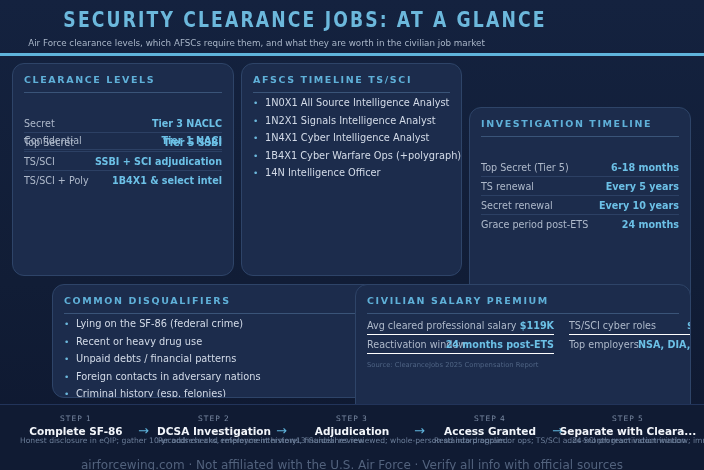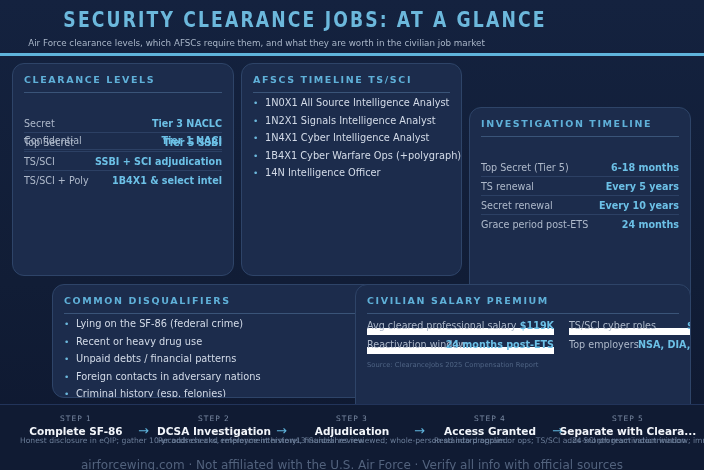--- a/index.html
+++ b/index.html
@@ -43,21 +43,21 @@
     font-size: 9.6px;
   }
   .kv-row.last { border-bottom: none; }
   .kv-key { position: absolute; left: 0; top: 4px; color: #aeb9ca; }
   .kv-val { position: absolute; right: 0; top: 4px; color: #6cc0e6; font-weight: bold; }
 
   .bullet-item { position: absolute; left: 11px; right: 6px; height: 17px; font-size: 9.8px; color: #d3dbe8; white-space: nowrap; }
   .bullet-dot { position: absolute; left: 0; top: 1px; color: #6cb8dc; font-size: 9px; }
   .bullet-text { position: absolute; left: 12px; top: 0; }
 
-  .sal-row { position: absolute; height: 19px; border-bottom: 7px solid #ffffff; font-size: 9.6px; white-space: nowrap; }
+  .sal-row { position: absolute; height: 19px; border-bottom: 1px solid #ffffff; font-size: 9.6px; white-space: nowrap; }
   .sal-key { position: absolute; left: 0; top: 4px; color: #aeb9ca; }
   .sal-val { position: absolute; right: 0; top: 4px; color: #6cc0e6; font-weight: bold; }
   .source { position: absolute; left: 11px; top: 76px; font-size: 6.8px; color: #4f6484; }
 
   .steps-bar { position: absolute; left: 0; top: 404px; width: 704px; height: 66px; background: #101b33; border-top: 1px solid #22345a; }
   .step { position: absolute; top: 10px; width: 180px; text-align: center; }
   .step-label { font-size: 7.5px; color: #7a8aa3; letter-spacing: 1px; height: 11px; }
   .step-title { font-size: 10.5px; color: #f2f5fa; font-weight: bold; height: 14px; white-space: nowrap; }
   .step-desc { position: absolute; top: 436px; font-size: 7.6px; color: #6b7d98; white-space: nowrap; }
   .arrow { position: absolute; top: 423px; font-size: 13px; color: #5fb4dc; }

